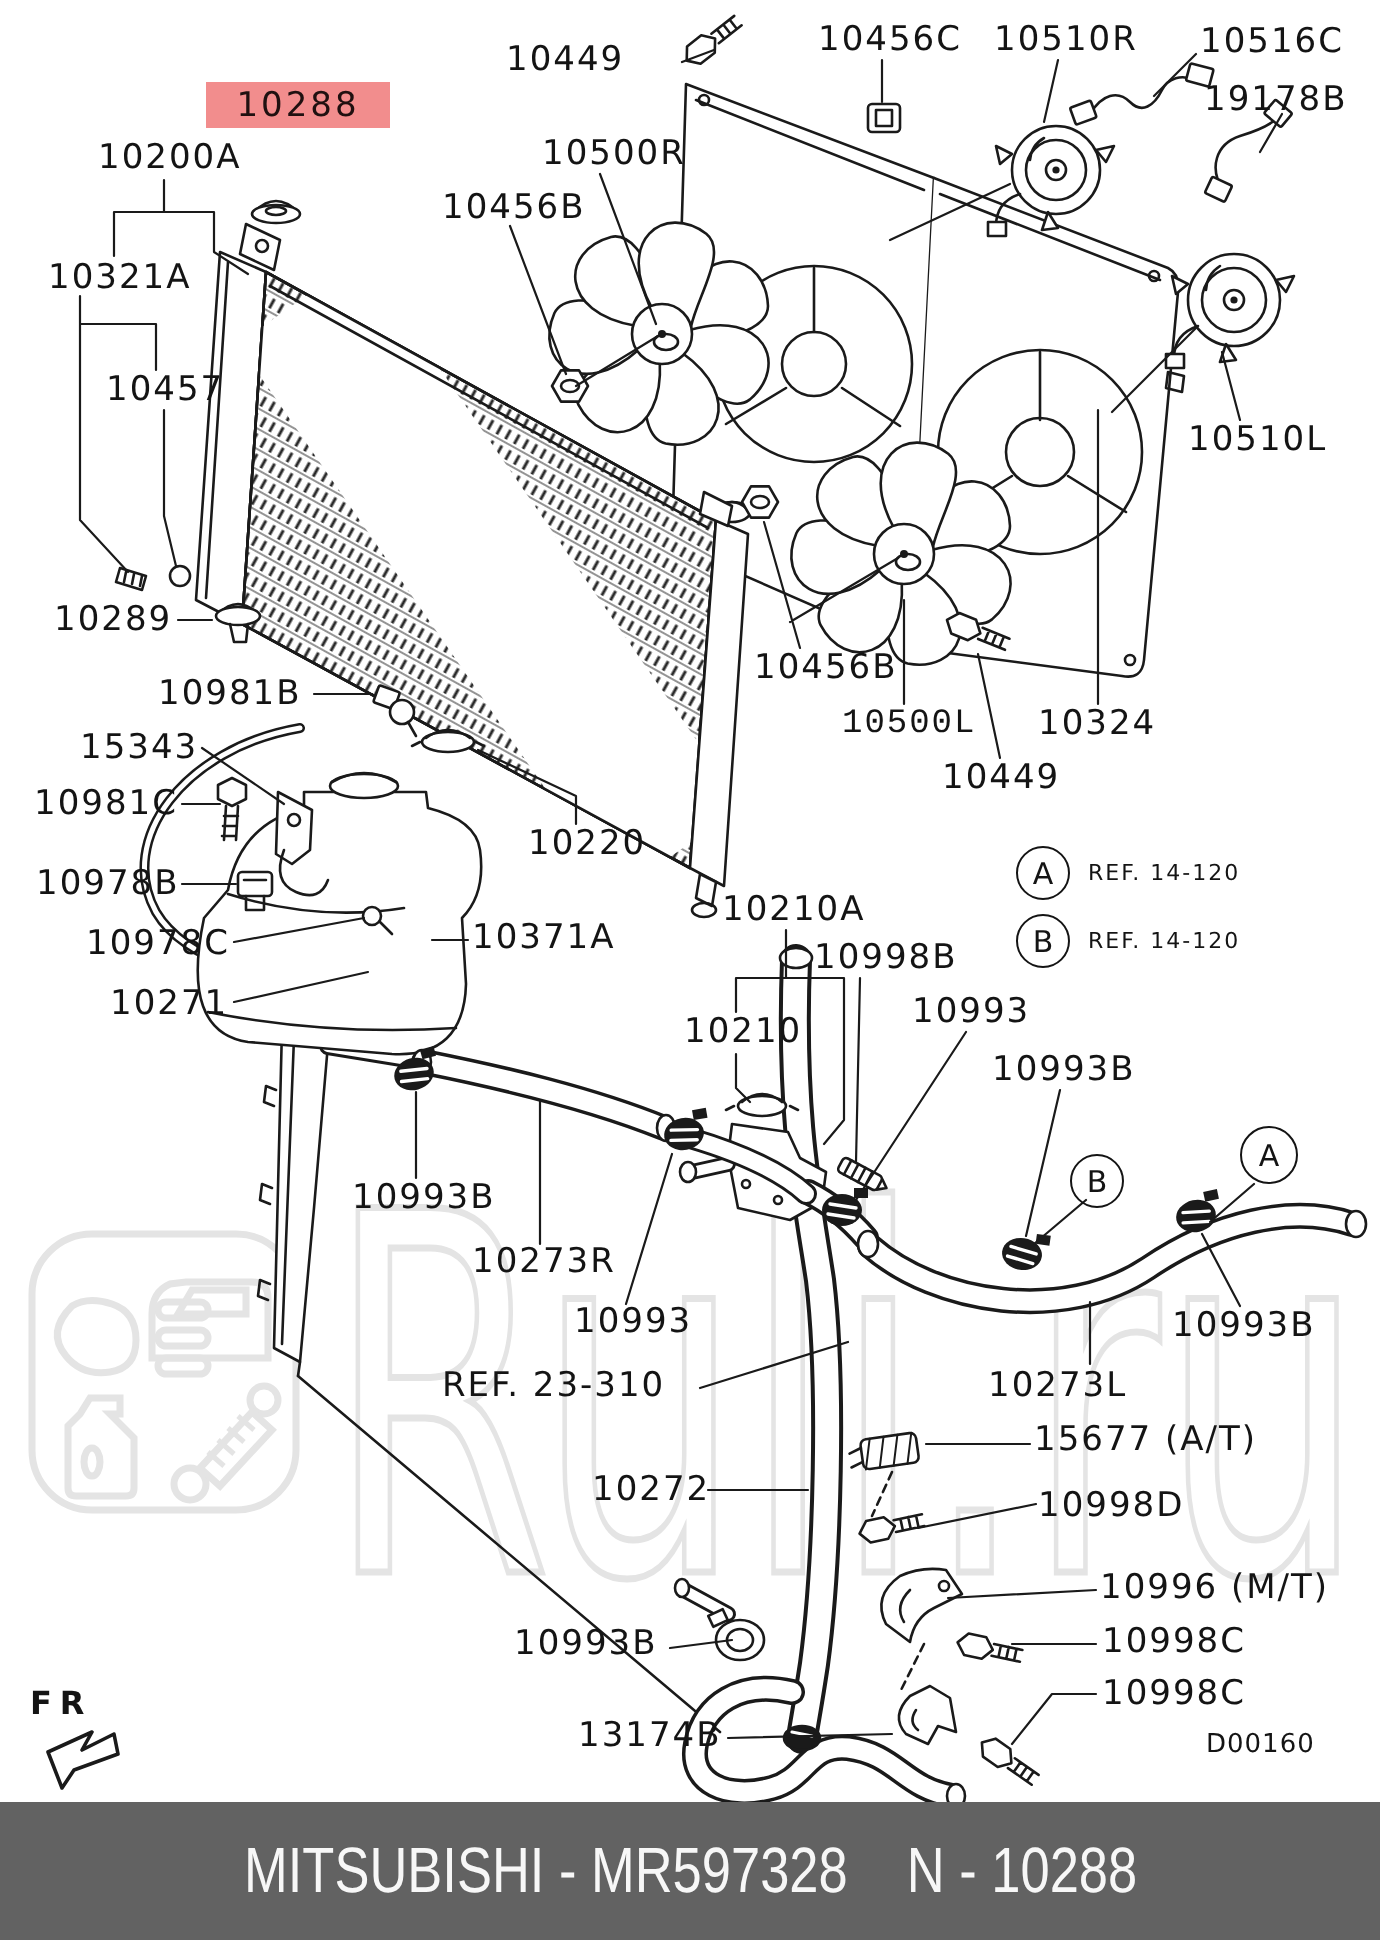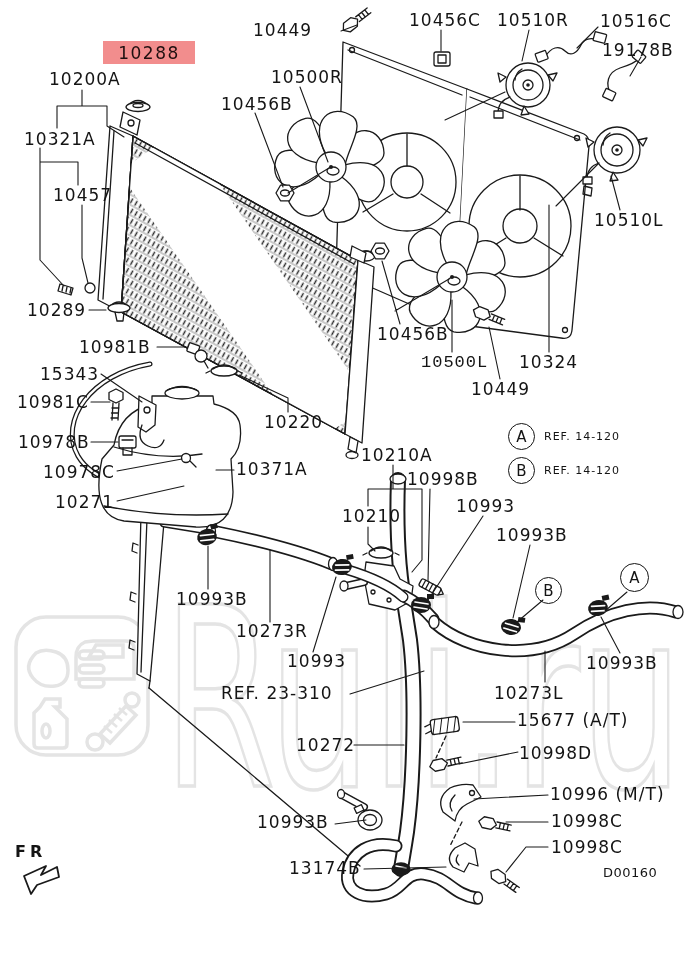--- a/index.html
+++ b/index.html
@@ -422,14 +422,20 @@
       <div class="plabel" style="left: 517px; top: 712px;">15677 (A/T)</div>
       <div class="plabel" style="left: 519px; top: 745px;">10998D</div>
       <div class="plabel" style="left: 550px; top: 786px;">10996 (M/T)</div>
       <div class="plabel" style="left: 551px; top: 813px;">10998C</div>
       <div class="plabel" style="left: 551px; top: 839px;">10998C</div>
       <div class="plabel" style="left: 257px; top: 814px;">10993B</div>
       <div class="plabel" style="left: 289px; top: 860px;">13174B</div>
       <div class="plabel small" style="left: 603px; top: 866px;">D00160</div>
     </div>
 
+  <div class="footer" style="background: rgb(98, 98, 98);">
+    <div class="footer-inner">
+      <span>MITSUBISHI - MR597328</span>
+      <span>N - 10288</span>
+    </div>
+  </div>
 
 </div>
 
 </body></html>

